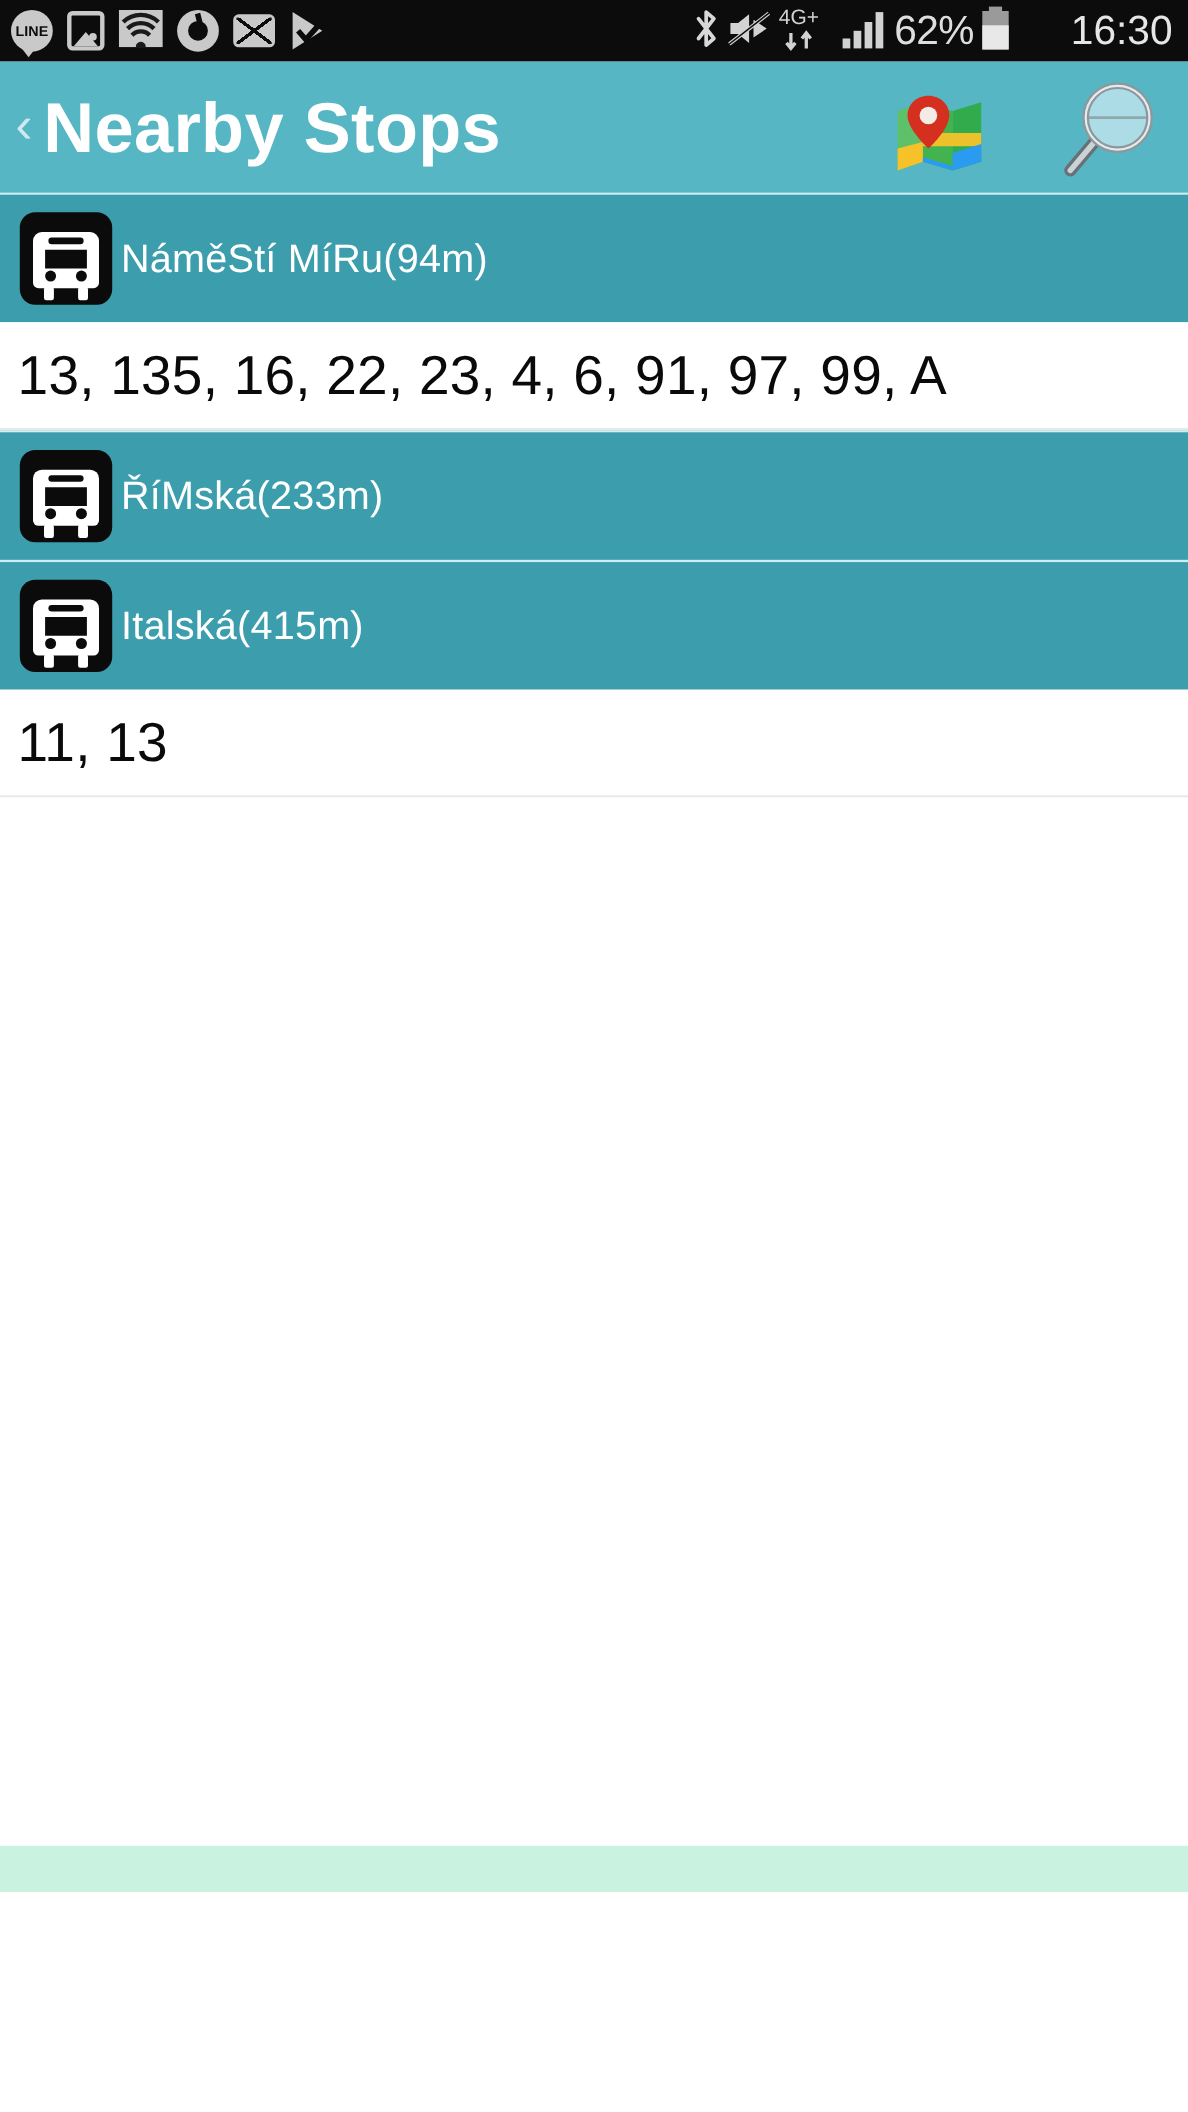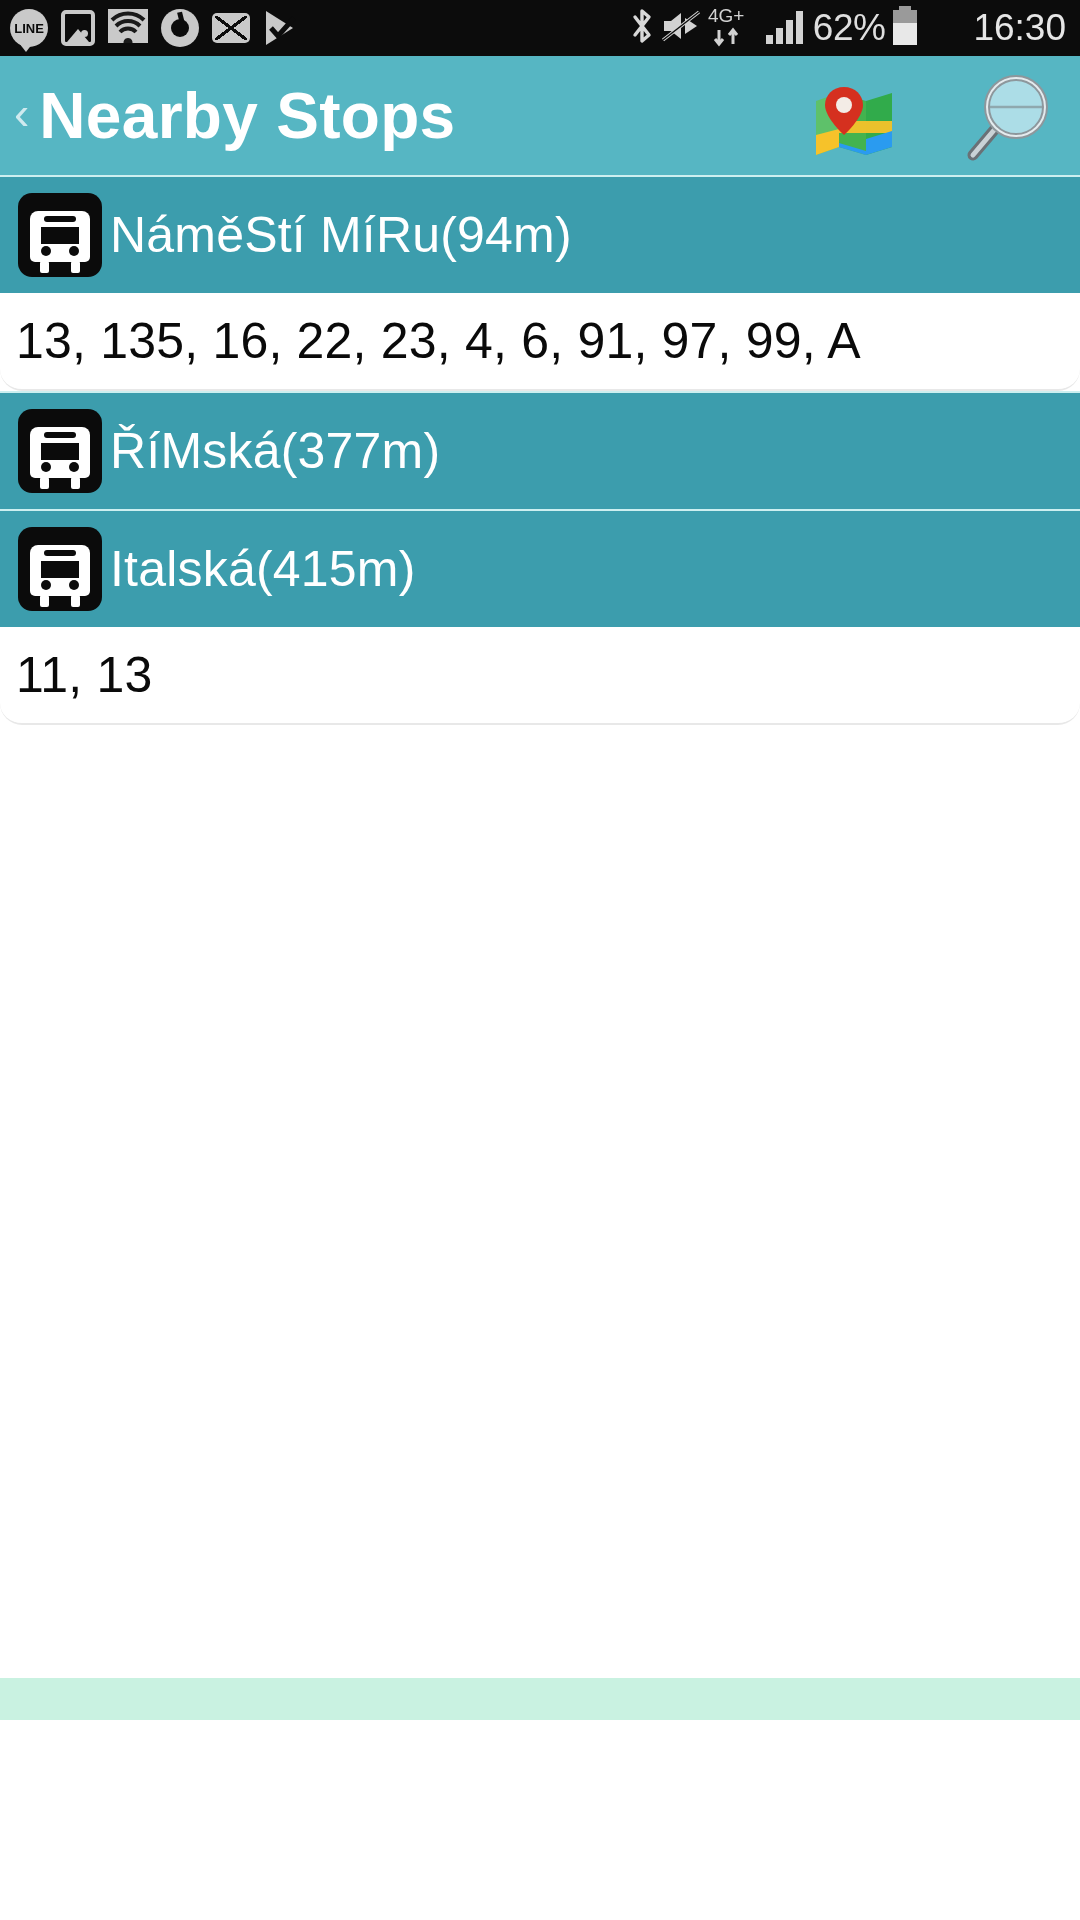--- a/index.html
+++ b/index.html
@@ -99,30 +99,29 @@
   .list{ width:1080px; background:#ffffff; }
   .stop-header{
     height:118px; width:1080px;
     background:#3c9dad;
     display:flex; align-items:center;
     padding-left:14px;
     border-top:2px solid #cdeff0;
   }
   .bus-badge{ width:92px; height:92px; flex:0 0 92px; }
   .stop-name{
-    font-size:50px; color:#ffffff; font-weight:400;
+    font-size:36px; color:#ffffff; font-weight:400;
     margin-left:4px; white-space:nowrap; letter-spacing:0.2px;
   }
   .routes-row{
     height:98px; width:1080px;
     background:#ffffff;
     display:flex; align-items:center;
     padding-left:16px;
     border-bottom:2px solid #e8e8e8;
-    border-radius:22px;
   }
   .routes-text{
     font-size:50px; color:#0a0a0a; font-weight:400; letter-spacing:0.2px;
     white-space:nowrap;
   }
   .filler{ flex:1 1 auto; background:#ffffff; }
   .bottom-strip{
     height:42px; width:1080px; background:#c9f2e1;
   }
   .page{ display:flex; flex-direction:column; height:1720px; width:1080px; }
@@ -261,21 +260,21 @@
           <rect x="4" y="4" width="84" height="84" rx="14" fill="#0b0b0b"></rect>
           <path d="M24 22 h44 a8 8 0 0 1 8 8 v38 a5 5 0 0 1 -5 5 h-50 a5 5 0 0 1 -5 -5 v-38 a8 8 0 0 1 8 -8 z" fill="#ffffff"></path>
           <rect x="30" y="27" width="32" height="6" rx="3" fill="#0b0b0b"></rect>
           <path d="M27 38 h38 v17 h-38 z" fill="#0b0b0b"></path>
           <circle cx="32" cy="62" r="5" fill="#0b0b0b"></circle>
           <circle cx="60" cy="62" r="5" fill="#0b0b0b"></circle>
           <rect x="26" y="72" width="9" height="12" rx="2" fill="#ffffff"></rect>
           <rect x="57" y="72" width="9" height="12" rx="2" fill="#ffffff"></rect>
         </svg>
       </span>
-      <span class="stop-name">ŘíMská(377m)</span>
+      <span class="stop-name">ŘíMská(233m)</span>
     </div>
 
     <div class="stop-header">
       <span class="bus-badge">
         <svg width="92" height="92" viewBox="0 0 92 92">
           <rect x="4" y="4" width="84" height="84" rx="14" fill="#0b0b0b"></rect>
           <path d="M24 22 h44 a8 8 0 0 1 8 8 v38 a5 5 0 0 1 -5 5 h-50 a5 5 0 0 1 -5 -5 v-38 a8 8 0 0 1 8 -8 z" fill="#ffffff"></path>
           <rect x="30" y="27" width="32" height="6" rx="3" fill="#0b0b0b"></rect>
           <path d="M27 38 h38 v17 h-38 z" fill="#0b0b0b"></path>
           <circle cx="32" cy="62" r="5" fill="#0b0b0b"></circle>

